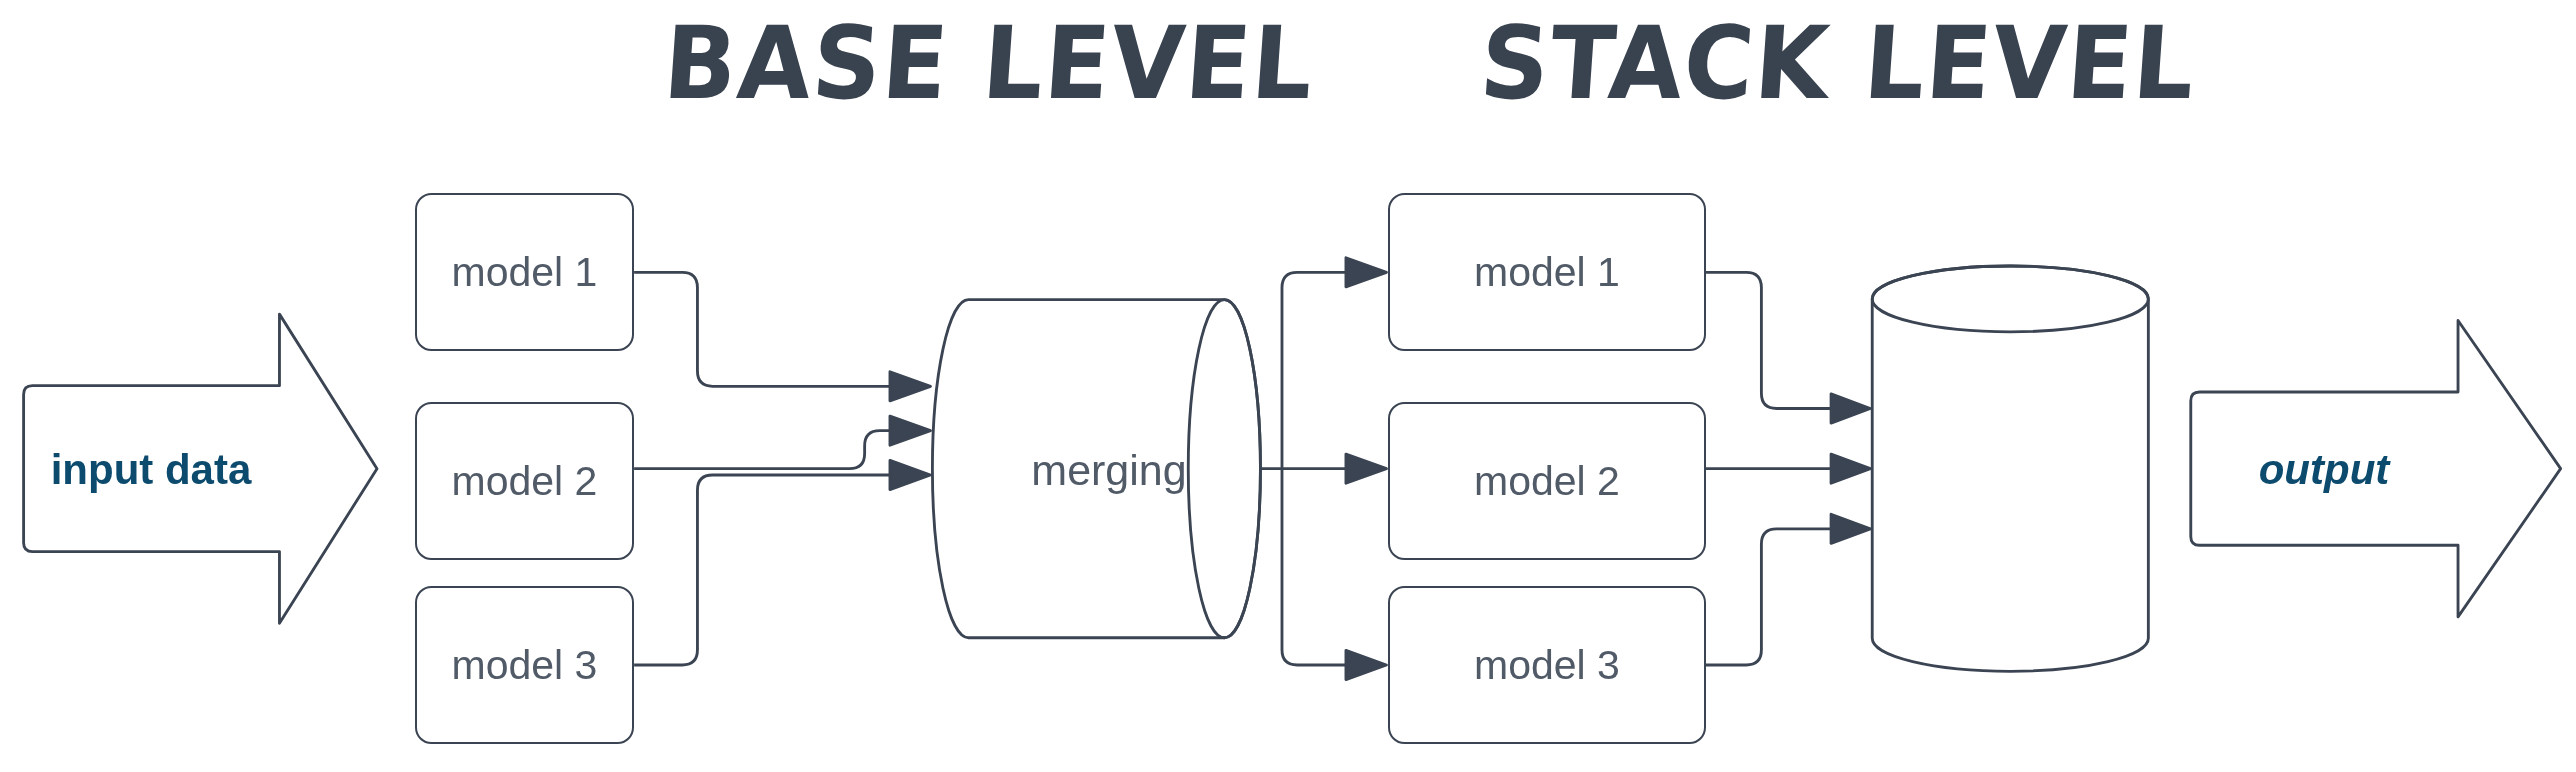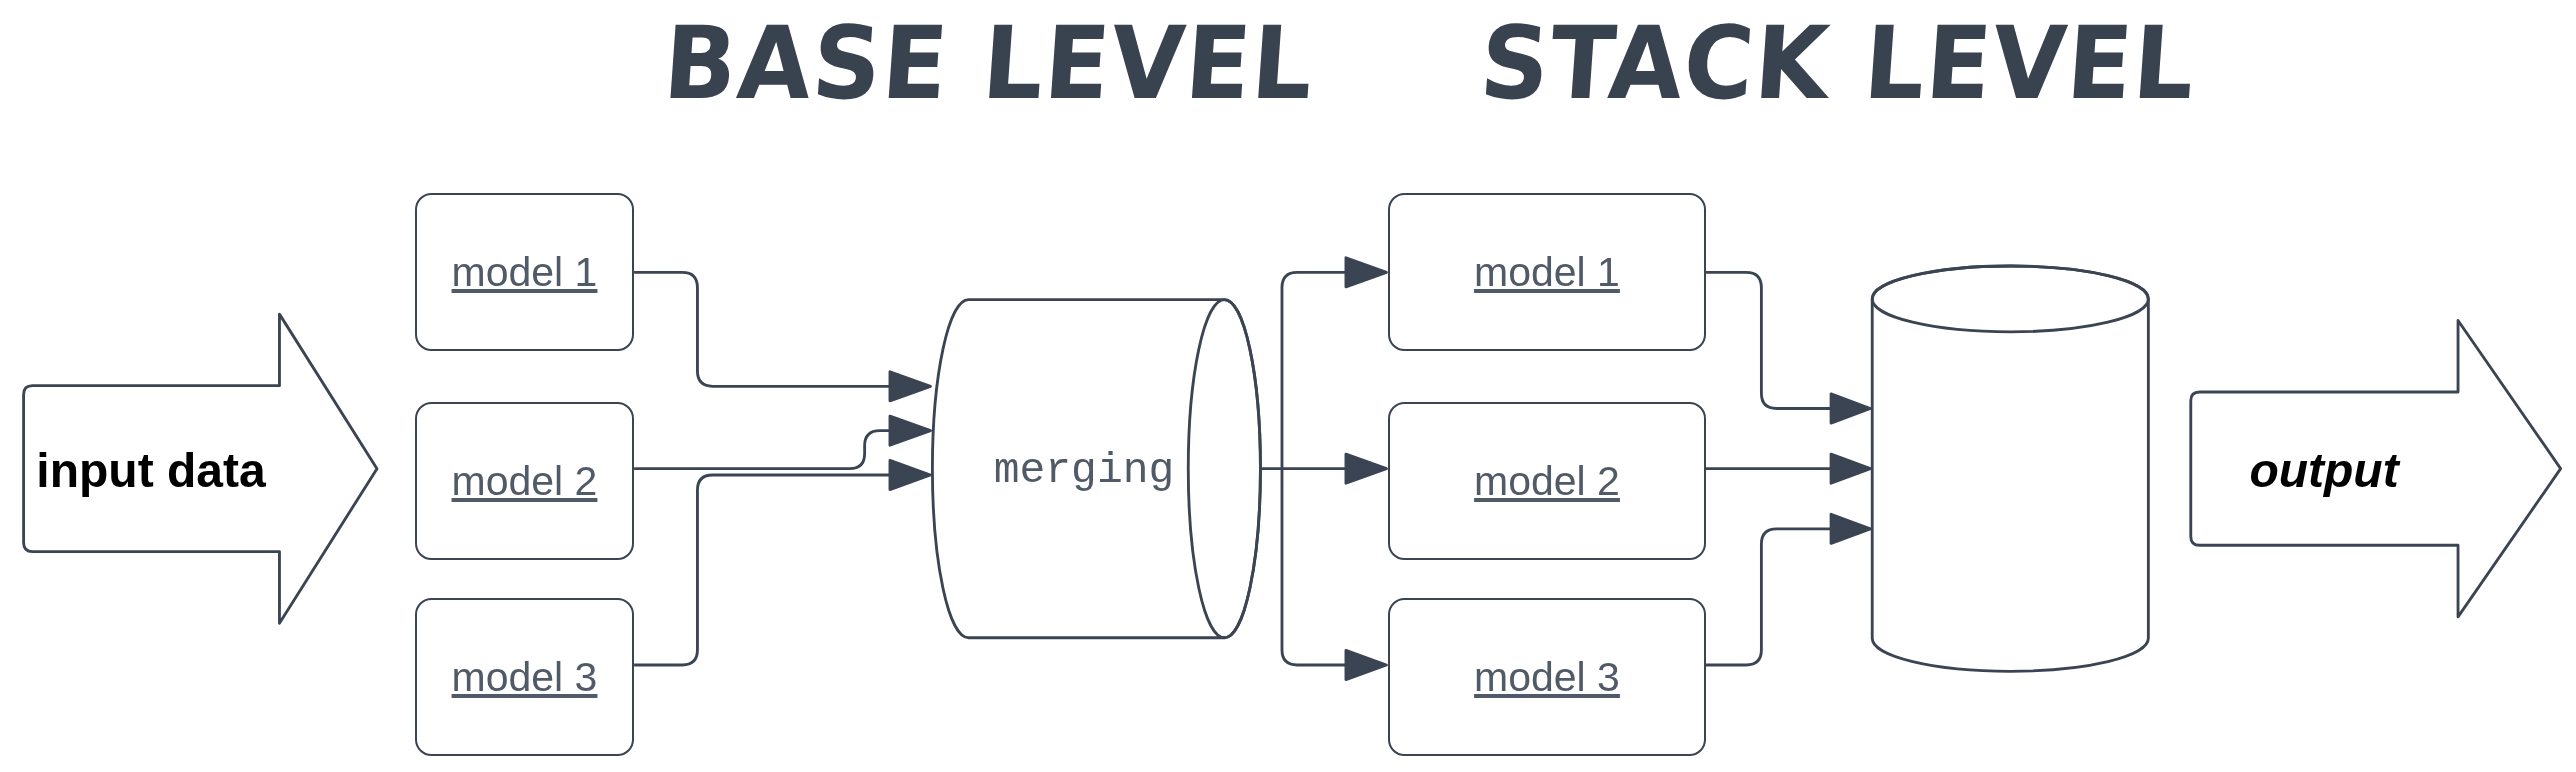--- a/index.html
+++ b/index.html
@@ -38,42 +38,41 @@
     box-sizing: border-box;
     border: 2.5px solid #3B4452;
     border-radius: 16.5px;
     background: #ffffff;
     display: flex;
     align-items: center;
     justify-content: center;
     font-size: 41px;
     color: #515A67;
     white-space: nowrap;
-    text-decoration: underline;
   }
   .base-col  { left: 415px;  width: 219px; height: 158px; }
   .stack-col { left: 1388px; width: 318px; height: 158px; }
   .row1 { top: 193px; }
   .row2 { top: 402px; }
-  .row3 { top: 586px; margin-top: 12px; }
+  .row3 { top: 586px; }
   .cyl-label {
     position: absolute;
     transform: translate(-50%, -50%);
     font-size: 43px;
     color: #515A67;
     white-space: nowrap;
   }
-  .lbl-merging  { left: 1084px; top: 470px; font-family: Liberation Mono, monospace; }
+  .lbl-merging  { left: 1109px; top: 470px; }
   .lbl-weighing { left: 2011px; top: 502px; font-size: 44px; }
   .flow-label {
     position: absolute;
     transform: translate(-50%, -50%);
     font-weight: bold;
-    font-size: 48px;
-    color: #000000;
+    font-size: 42px;
+    color: #0c4a6e;
     white-space: nowrap;
   }
   .lbl-input  { left: 151px;  top: 470px; }
   .lbl-output { left: 2324px; top: 470px; font-style: italic; }
 </style>
 </head>
 <body>
 
 <div class="canvas">
 

